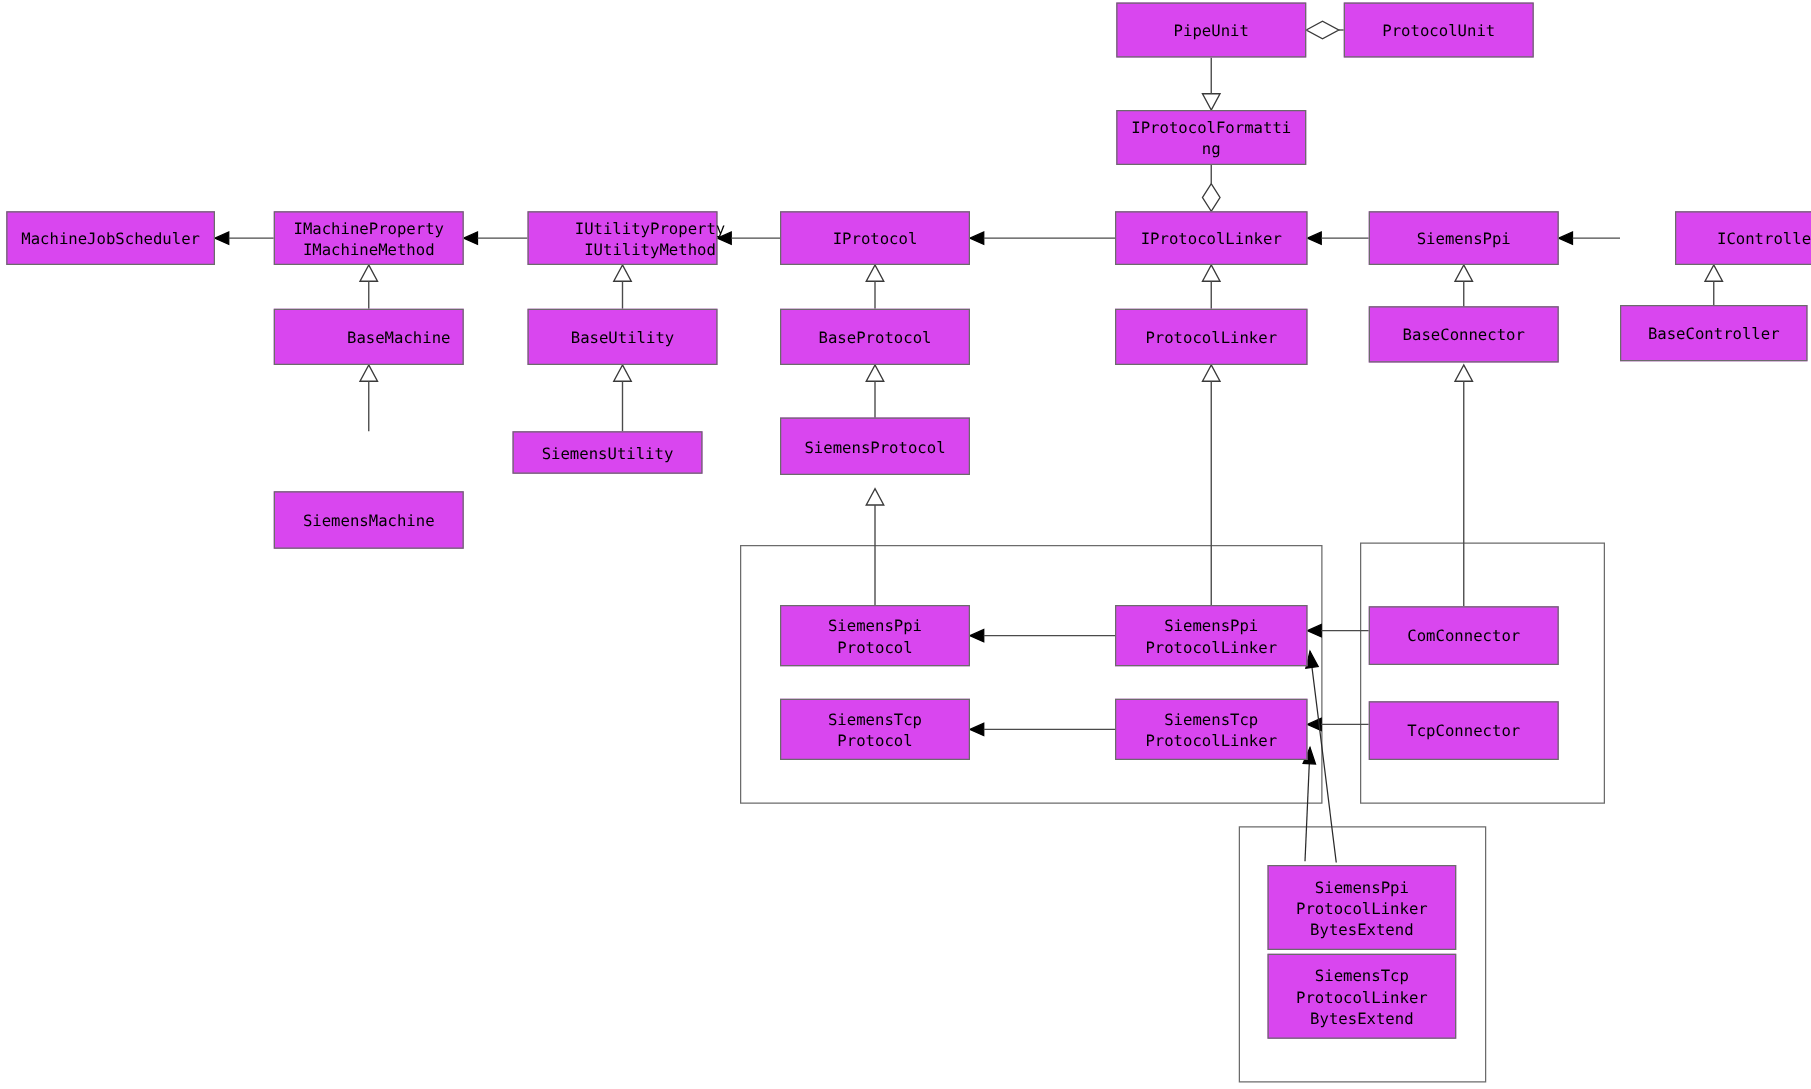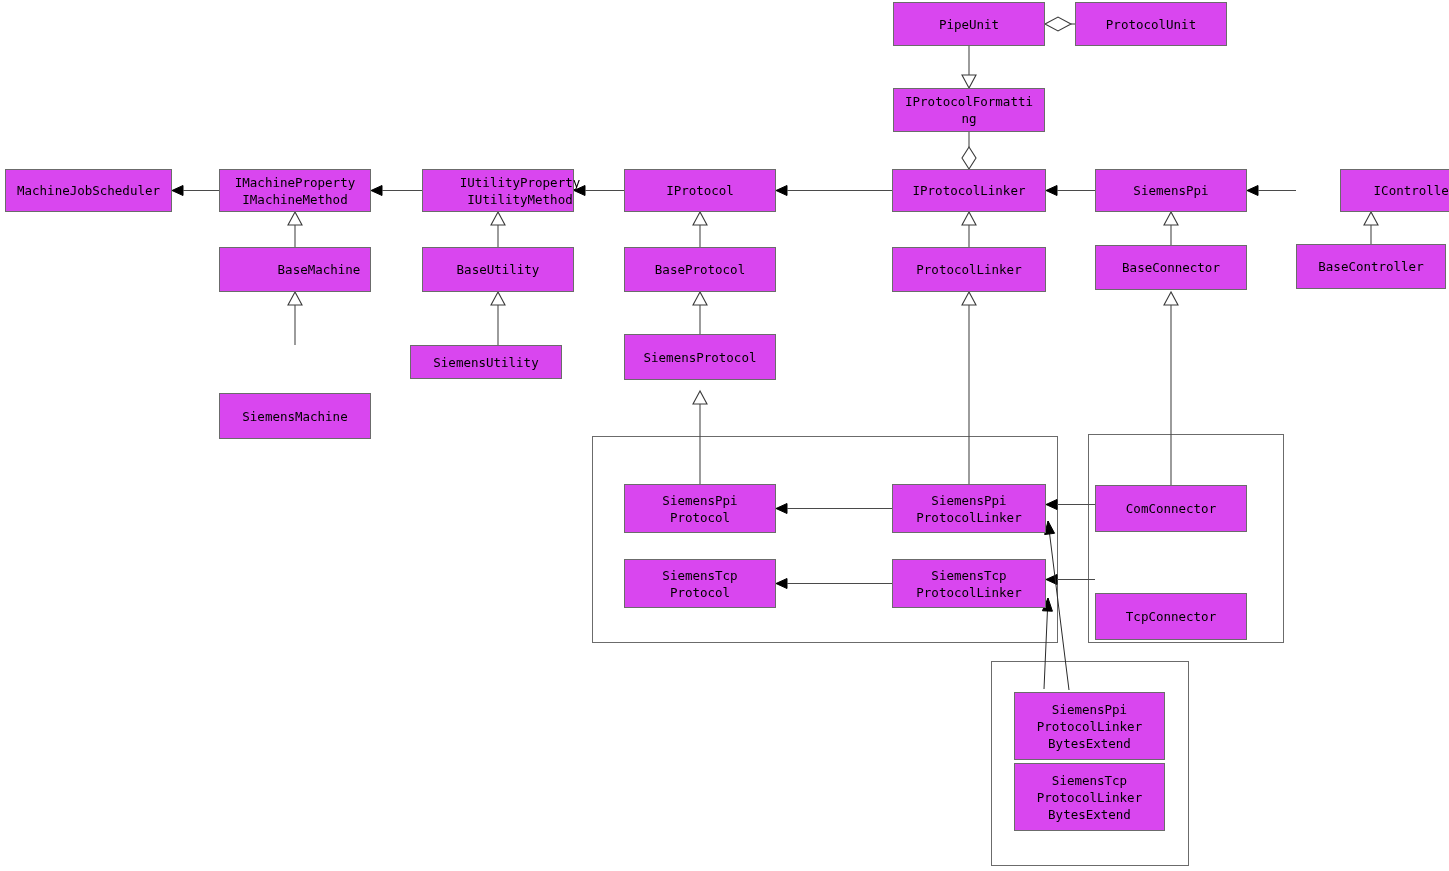--- a/index.html
+++ b/index.html
@@ -168,21 +168,21 @@
       <div class="node" style="left: 624px; top: 334px; width: 152px; height: 46px;">SiemensProtocol</div>
       <div class="node" style="left: 624px; top: 484px; width: 152px; height: 49px;">SiemensPpi
 Protocol</div>
       <div class="node" style="left: 624px; top: 559px; width: 152px; height: 49px;">SiemensTcp
 Protocol</div>
       <div class="node" style="left: 892px; top: 484px; width: 154px; height: 49px;">SiemensPpi
 ProtocolLinker</div>
       <div class="node" style="left: 892px; top: 559px; width: 154px; height: 49px;">SiemensTcp
 ProtocolLinker</div>
       <div class="node" style="left: 1095px; top: 485px; width: 152px; height: 47px;">ComConnector</div>
-      <div class="node" style="left: 1095px; top: 561px; width: 152px; height: 47px; margin-top: 32px;">TcpConnector</div>
+      <div class="node" style="left: 1095px; top: 561px; width: 152px; height: 47px;">TcpConnector</div>
       <div class="node" style="left: 1014px; top: 692px; width: 151px; height: 68px;">SiemensPpi
 ProtocolLinker
 BytesExtend</div>
       <div class="node" style="left: 1014px; top: 763px; width: 151px; height: 68px;">SiemensTcp
 ProtocolLinker
 BytesExtend</div>
     </div>
 
 </div>
 

